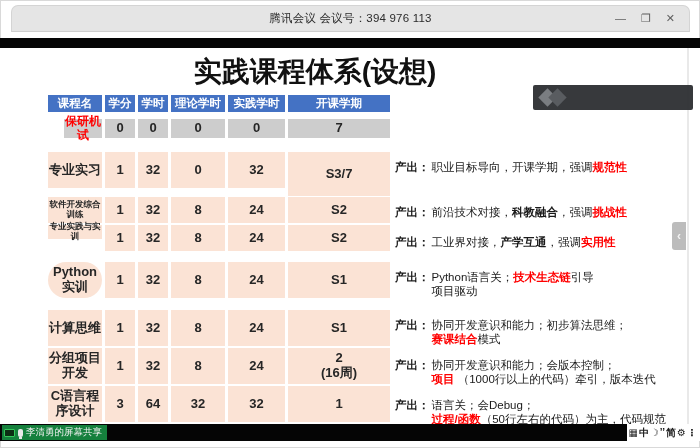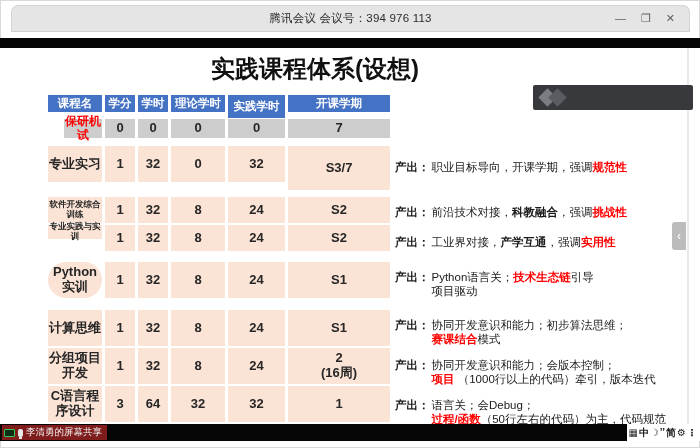--- a/index.html
+++ b/index.html
@@ -20,21 +20,21 @@
   .titlebar-text { font-size:11.5px; color:#2b2b2b; letter-spacing:.2px; }
   .win-controls { position:absolute; right:14px; top:0; height:100%;
     display:flex; align-items:center; gap:15px; }
   .win-btn { font-size:11px; color:#5f5f5f; cursor:default; line-height:1; }
   .black-strip-top { position:absolute; left:0; right:0; top:38px; height:10px; background:#060606; }
 
   
   .slide { position:absolute; left:0; right:0; top:48px; height:376px; background:#ffffff; }
   .slide-title {
     position:absolute; left:0; top:5px; width:630px; text-align:center;
-    font-size:24px; font-weight:bold; color:#111;
+    font-size:28px; font-weight:bold; color:#111;
     font-family:"Liberation Sans","DejaVu Sans",sans-serif;
   }
   
   .trow { position:absolute; left:48px; display:grid;
     grid-template-columns:54px 30px 30px 54px 57px 102px; column-gap:3px; }
   .tcell { display:flex; align-items:center; justify-content:center; text-align:center;
     color:#262626; font-weight:bold; font-size:13px; line-height:1.15; padding:0 0;
     white-space:pre-line; }
   .trow.header .tcell { background:#4472C4; color:#ffffff; font-size:11.5px; font-weight:bold; }
   .trow.gray .tcell  { background:#CDCDCD; }
@@ -61,21 +61,21 @@
     background:rgba(42,45,48,0.94); border-radius:2px; display:flex; align-items:center; }
   .speaking-text { font-size:10px; color:#e4e4e4; padding-left:8px; flex:1 1 auto; white-space:nowrap; }
   .badge-logo { position:relative; width:44px; height:25px; flex:0 0 auto; }
   .diamond { position:absolute; width:13px; height:13px; transform:rotate(45deg); top:6px; }
   .diamond.d1 { left:8px; background:#7a7d81; }
   .diamond.d2 { left:18px; background:#595c60; }
 
   
   .bottom-black { position:absolute; left:0; top:424px; width:627px; height:17px; background:#050505;
     display:flex; align-items:center; }
-  .share-pill { display:flex; align-items:center; gap:3px; background:#7f1d1d; height:15px;
+  .share-pill { display:flex; align-items:center; gap:3px; background:#15803d; height:15px;
     margin-left:2px; padding:0 5px 0 2px; }
   .share-icon-screen { width:11px; height:8px; border:1.5px solid #35c75a; border-radius:1px;
     background:#0c2e14; }
   .share-icon-mic { width:5px; height:8px; background:#e8e8e8; border-radius:2px; position:relative; }
   .share-icon-mic::after { content:""; position:absolute; left:1px; right:1px; bottom:-2px; height:1.5px; background:#e8e8e8; }
   .share-text { font-size:9.5px; color:#f0f0f0; white-space:nowrap; }
   .ime-tray { position:absolute; left:627px; top:424px; width:73px; height:17px; background:#ffffff;
     display:flex; align-items:center; justify-content:flex-end; gap:1px; padding-right:3px; }
   .ime-icon { font-size:10px; color:#1c1c1c; line-height:1; cursor:pointer; font-weight:bold; }
 </style>
@@ -96,32 +96,32 @@
 <div class="black-strip-top"></div>
 
 <div class="slide">
   <div class="slide-title">实践课程体系(设想)</div>
   <div id="table-container">
       <div class="trow header" style="top: 47px;">
         <div class="tcell" style="height: 17px;">课程名</div>
         <div class="tcell" style="height: 17px;">学分</div>
         <div class="tcell" style="height: 17px;">学时</div>
         <div class="tcell" style="height: 17px;">理论学时</div>
-        <div class="tcell" style="height: 23px;">实践学时</div>
+        <div class="tcell" style="height: 17px;">实践学时</div>
         <div class="tcell" style="height: 17px;">开课学期</div>
       </div>
       <div class="trow gray" style="top: 71px;">
         <div class="tcell name-red" style="height: 19px; margin-left: 16px;">保研机试</div>
         <div class="tcell" style="height: 19px;">0</div>
         <div class="tcell" style="height: 19px;">0</div>
         <div class="tcell" style="height: 19px;">0</div>
         <div class="tcell" style="height: 19px;">0</div>
         <div class="tcell" style="height: 19px;">7</div>
       </div>
-      <div class="trow peach" style="top: 98px;">
+      <div class="trow peach" style="top: 104px;">
         <div class="tcell" style="height: 36px;">专业实习</div>
         <div class="tcell" style="height: 36px;">1</div>
         <div class="tcell" style="height: 36px;">32</div>
         <div class="tcell" style="height: 36px;">0</div>
         <div class="tcell" style="height: 36px;">32</div>
         <div class="tcell" style="height: 44px;">S3/7</div>
       </div>
       <div class="trow peach" style="top: 149px;">
         <div class="tcell name-small" style="height: 26px;">软件开发综合训练</div>
         <div class="tcell" style="height: 26px;">1</div>

